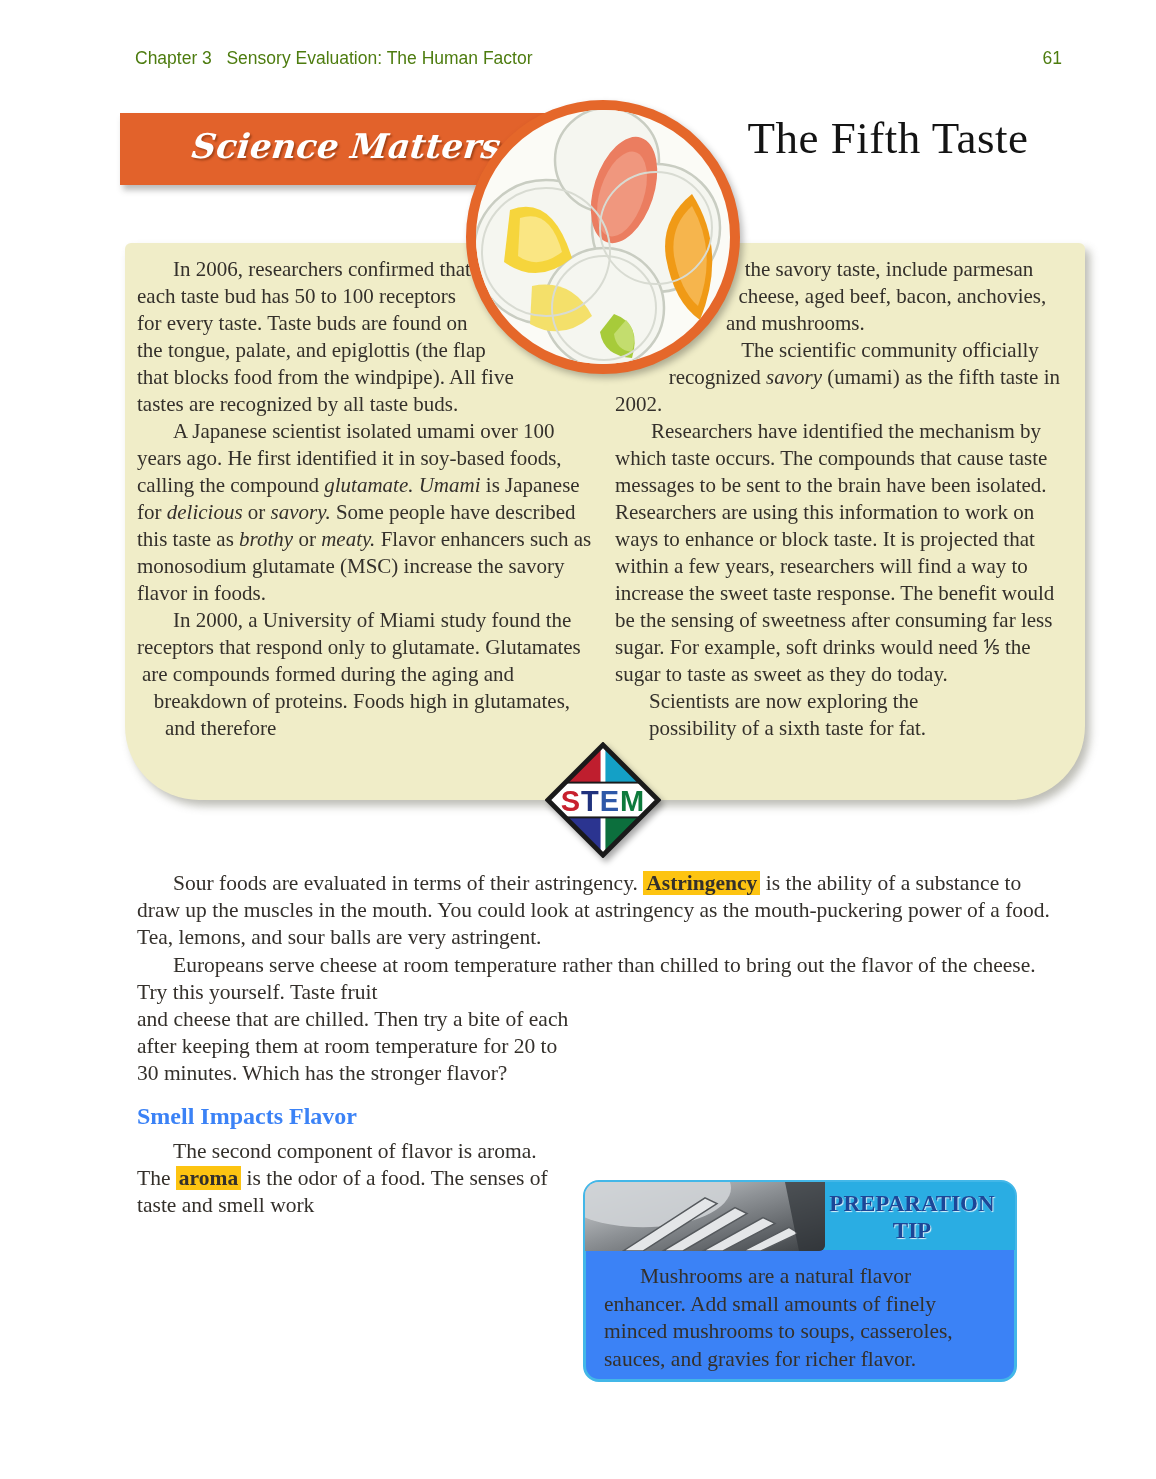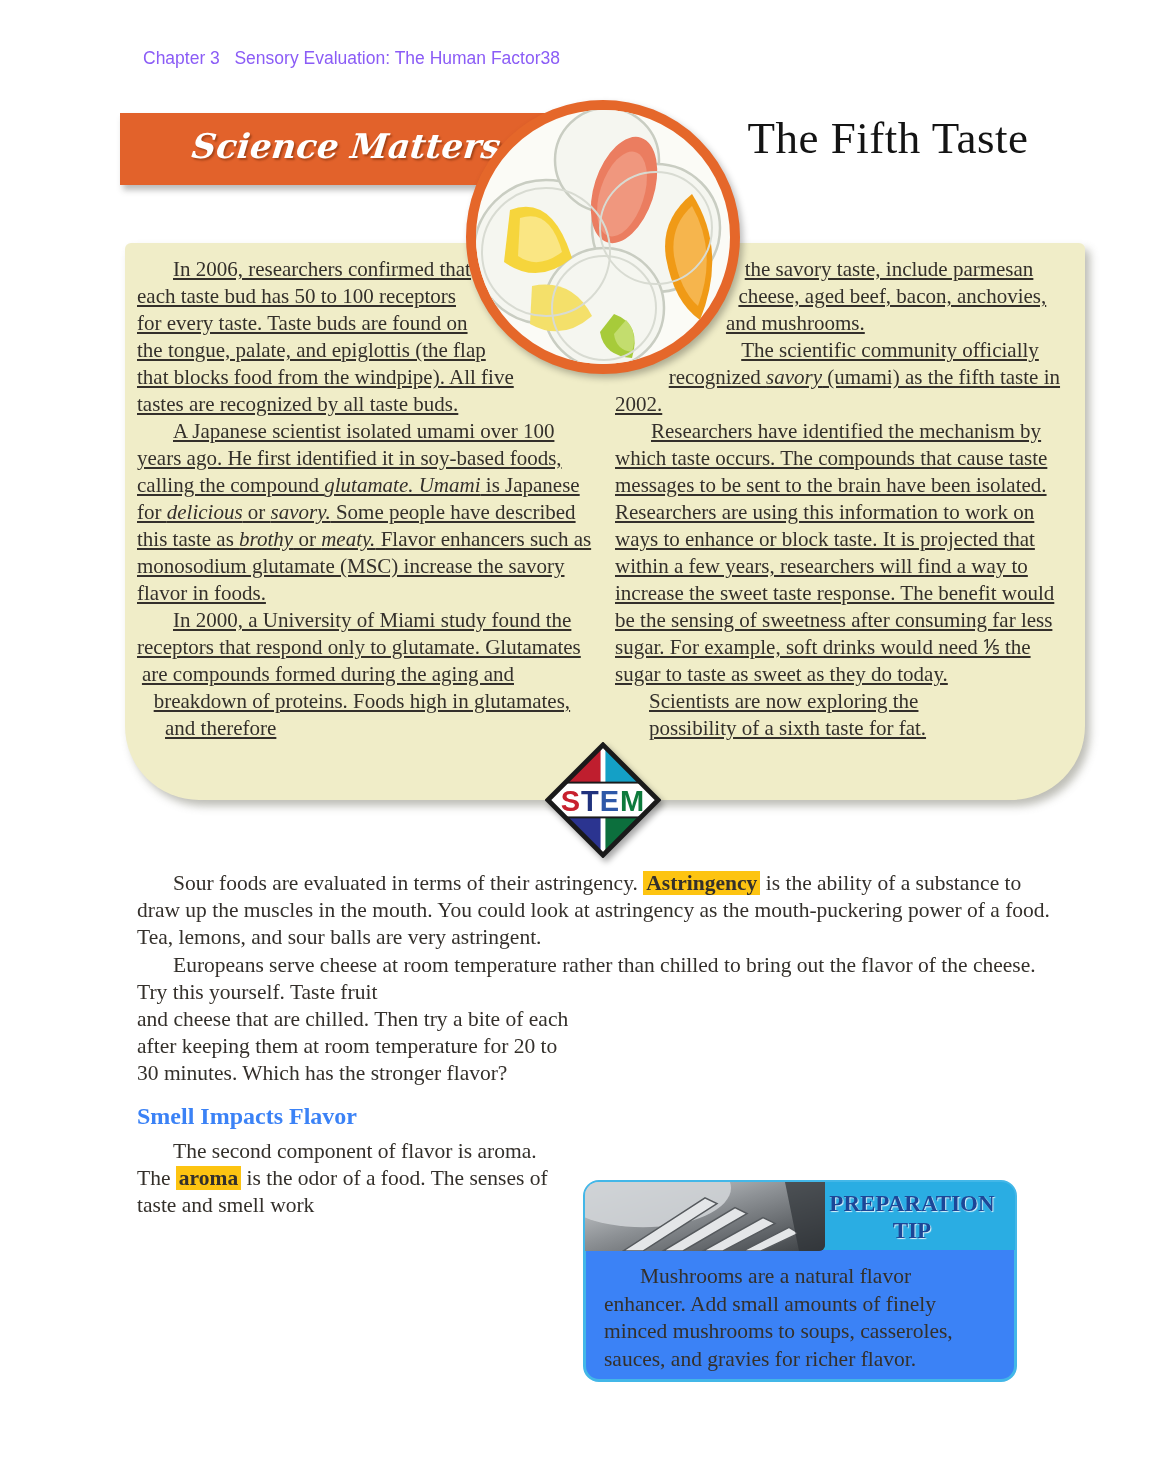--- a/index.html
+++ b/index.html
@@ -1,41 +1,41 @@
 <!DOCTYPE html>
 <html><head>
 <meta charset="utf-8">
 <style>
   html,body{margin:0;padding:0;background:#ffffff;}
   .page{position:relative;width:1156px;height:1479px;background:#ffffff;overflow:hidden;
         font-family:"Liberation Serif",serif;color:#34302b;}
 
   
   .running-head{position:absolute;left:135px;right:94px;top:48px;display:flex;
-                font-family:"Liberation Sans",sans-serif;
-                font-size:17.5px;color:#8b5cf6;margin-left:8px;}
+                justify-content:space-between;font-family:"Liberation Sans",sans-serif;
+                font-size:17.5px;color:#4d7c0f;}
   .running-head span{white-space:pre;}
 
   
   .banner{position:absolute;left:120px;top:113px;width:472px;height:72px;background:#e2622b;
           box-shadow:3px 5px 6px rgba(60,60,60,.35);z-index:2;}
   .banner-label{position:absolute;right:92px;top:13px;font-family:"DejaVu Serif",serif;
           font-style:italic;font-weight:bold;font-size:34px;color:#ffffff;
           transform:skewX(-6deg);text-shadow:2px 2px 2px rgba(90,30,0,.45);}
 
   
   .title{position:absolute;left:702px;top:112px;width:372px;margin:0;text-align:center;
          font-size:45px;font-weight:normal;color:#141414;z-index:2;letter-spacing:.5px;}
 
   
   .feature-box{position:absolute;left:125px;top:243px;width:960px;height:557px;
                background:#f0edc8;border-radius:6px 6px 74px 74px;z-index:1;
                box-shadow:5px 6px 9px rgba(110,110,95,.45);}
   .fcols{display:flex;padding:13px 12px 0 12px;}
-  .fcol{font-size:21px;line-height:27px;text-decoration:underline;}
+  .fcol{font-size:21px;line-height:27px;}
   .fcol.left{width:462px;}
   .fcol.right{width:458px;margin-left:16px;}
   .fcol p{margin:0;}
   .indent{text-indent:36px;}
   .img-hole-r{float:right;width:132px;height:124px;shape-outside:circle(143px at 150px -19px);}
   .img-hole-l{float:left;width:140px;height:124px;shape-outside:circle(143px at -12px -19px);}
   .corner-hole-bl{float:left;width:40px;height:134px;margin-left:-12px;
                   shape-outside:polygon(0% 52%,100% 100%,0% 100%);}
   .last-right{padding-left:34px;padding-right:88px;}
 
@@ -71,21 +71,21 @@
   .tip-body{position:absolute;top:80px;left:18px;right:16px;margin:0;
             font-size:21.5px;line-height:27.5px;text-indent:36px;}
 </style>
 </head>
 <body>
 
 <div class="page">
 
   <div class="running-head">
     <span>Chapter 3   Sensory Evaluation: The Human Factor</span>
-    <span>38</span>
+    <span>61</span>
   </div>
 
   <div class="banner">
     <span class="banner-label">Science Matters</span>
   </div>
 
   <h1 class="title">The Fifth Taste</h1>
 
   <div class="feature-box">
     <div class="fcols">

